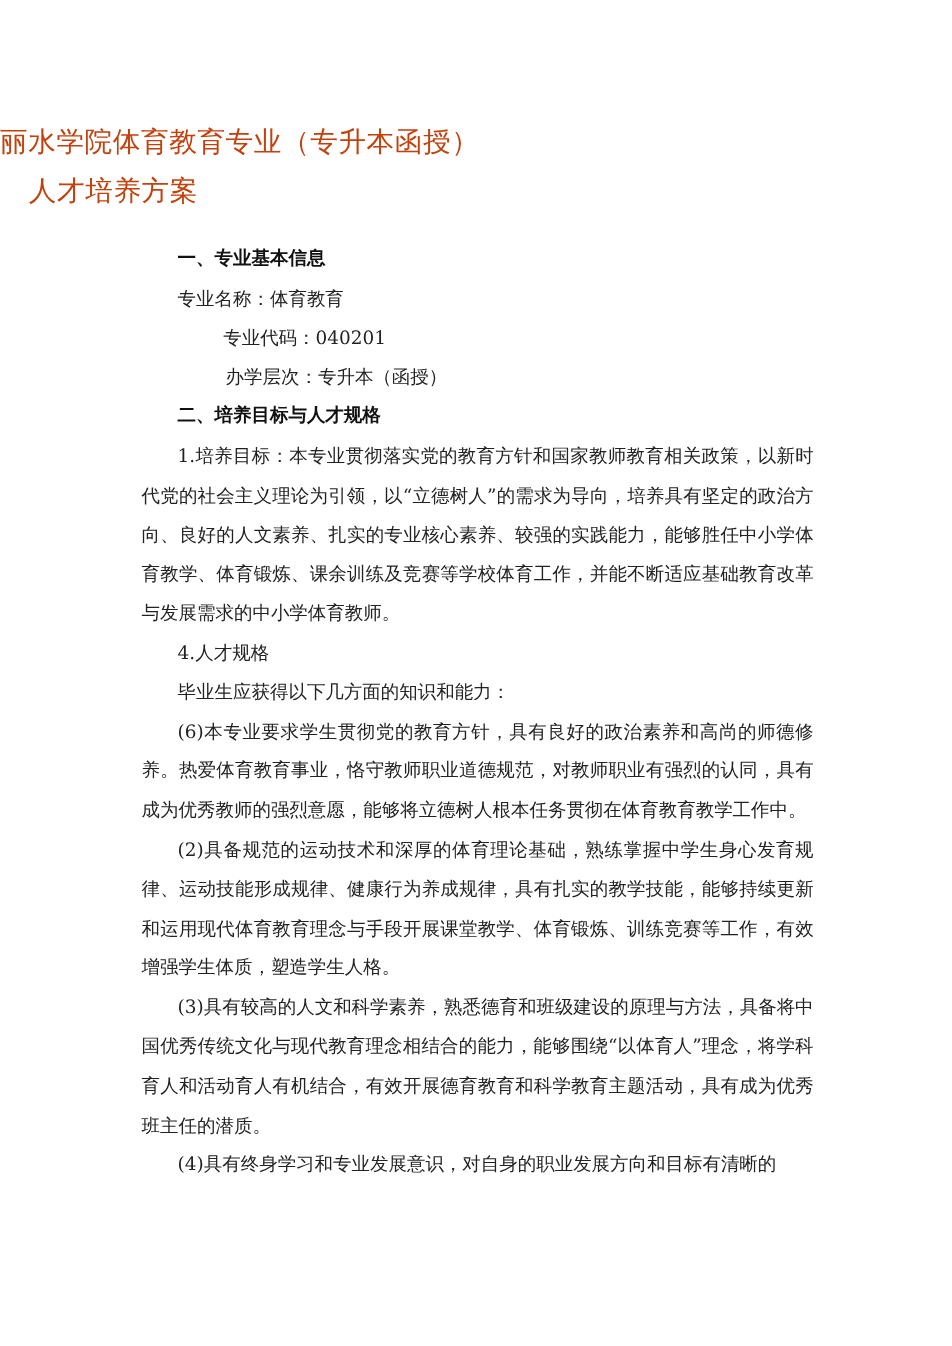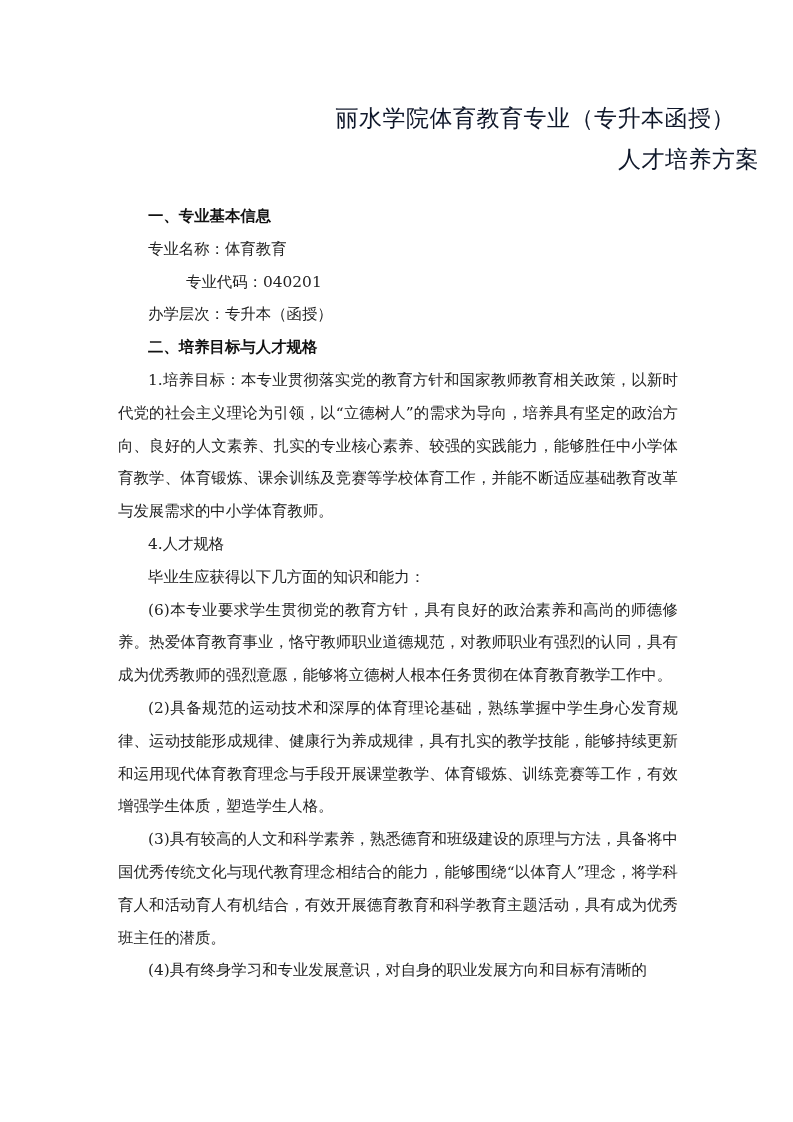--- a/index.html
+++ b/index.html
@@ -1,36 +1,36 @@
 <!DOCTYPE html>
 <html><head>
 <meta charset="utf-8">
 <style>
   html, body { margin: 0; padding: 0; background: #ffffff; }
   body { width: 793px; height: 1122px; position: relative; overflow: hidden; color: #222; }
   .page { position: absolute; left: 0; top: 0; width: 793px; height: 1122px; background: #fff; }
   .title {
-    position: absolute; left: 0; width: 735px; text-align: right;
+    position: absolute; left: 0; width: 735px; text-align: left;
     font-family: "DejaVu Sans", "Liberation Sans", sans-serif;
-    font-size: 23px; color: #0f172a; letter-spacing: 0.5px;
+    font-size: 23px; color: #c2410c; letter-spacing: 0.5px;
   }
   .t1 { top: 103px; }
   .t2 { top: 144px; margin-left: 24px; }
   .body {
     position: absolute; left: 118px; top: 200px; width: 560px;
     font-family: "DejaVu Serif", "Liberation Serif", serif;
     font-size: 15.4px; line-height: 32.8px; color: #222;
   }
   .body p { margin: 0; text-align: justify; text-justify: inter-character; }
   .h { font-family: Liberation Serif, serif; font-weight: bold; color: #111; padding-left: 30px; }
   .ind { text-indent: 30px; }
   .info { padding-left: 30px; display: flex; flex-direction: column; }
   .info span { white-space: nowrap; }
   .info .gap1 { margin-left: 38px; }
-  .info .gap2 { }
+  .info .gap2 { margin-left: 40px; }
 </style>
 </head>
 <body>
 
 <div class="page">
   <div class="title t1">丽水学院体育教育专业（专升本函授）</div>
   <div class="title t2">人才培养方案</div>
 
   <div class="body">
     <p class="h">一、专业基本信息</p>

